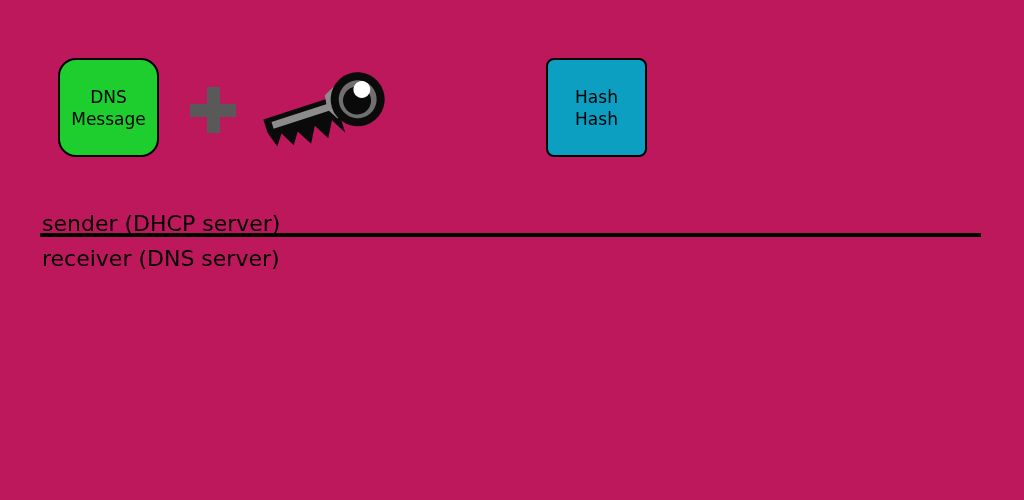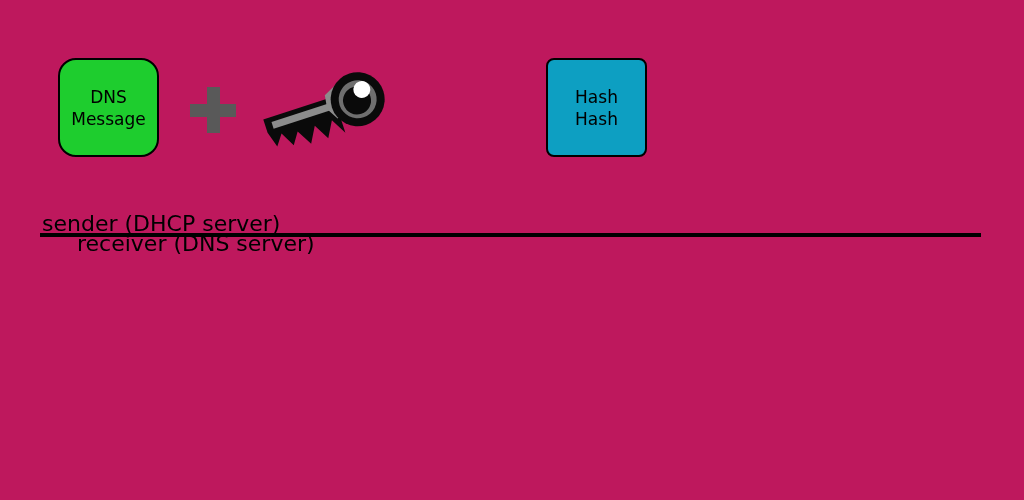--- a/index.html
+++ b/index.html
@@ -67,21 +67,21 @@
   }
   .arrow-label-small { font-size: 12.5px; }
   .lane-label {
     position: absolute;
     left: 42px;
     font-size: 22px;
     color: #000000;
     white-space: nowrap;
   }
   .sender-label { top: 211px; }
-  .receiver-label { top: 231px; margin-left: 35px; }
+  .receiver-label { top: 246px; }
   .lane-divider {
     position: absolute;
     left: 40px;
     top: 233px;
     width: 941px;
     height: 3.5px;
     background: #000000;
   }
 </style>
 </head>

